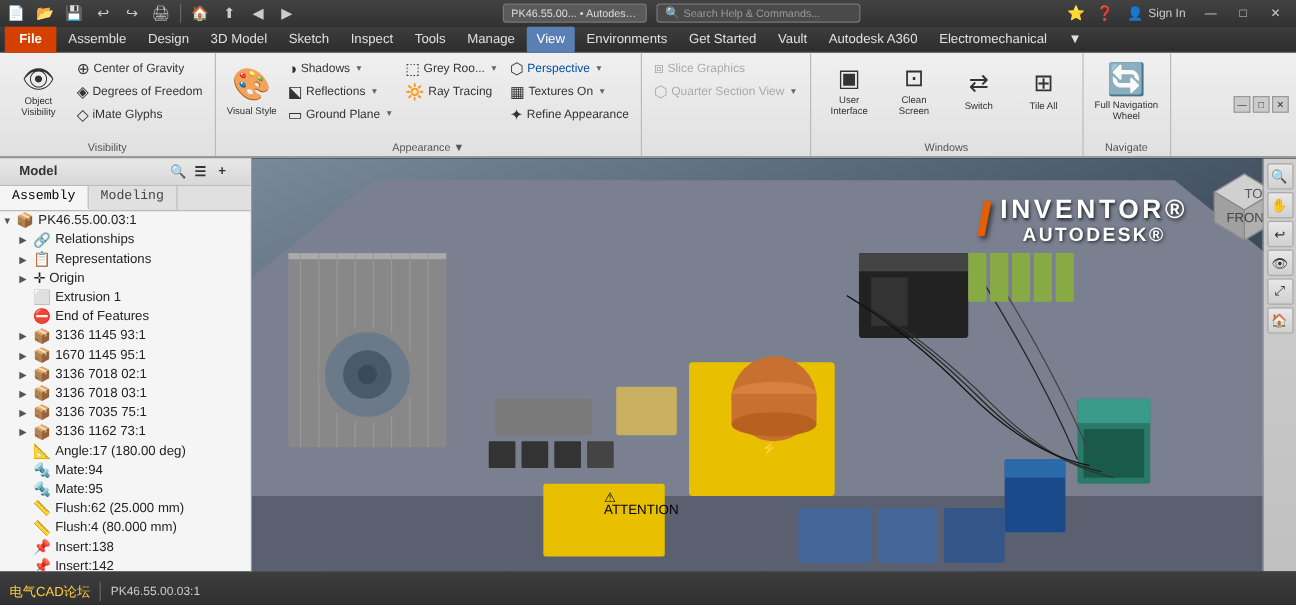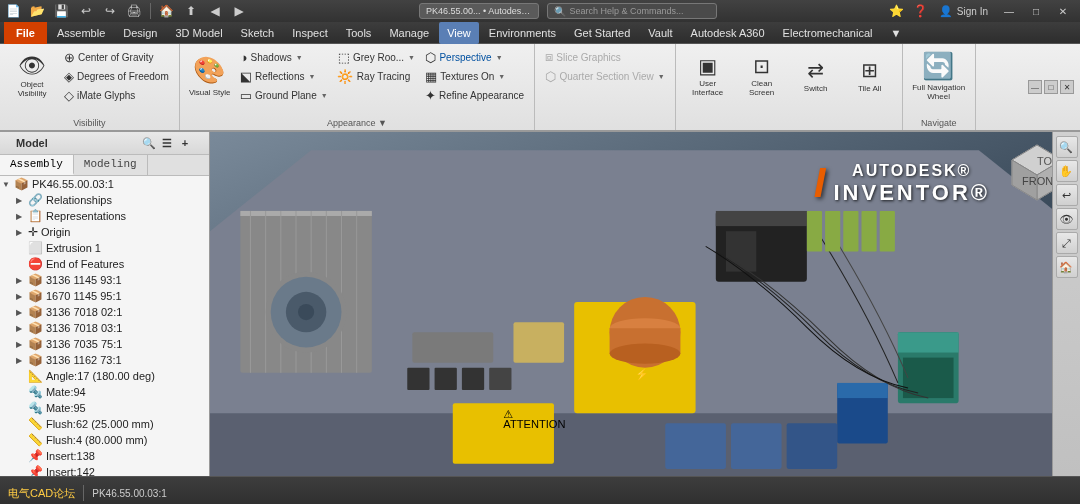--- a/index.html
+++ b/index.html
@@ -466,20 +466,21 @@
       </div>
       <div class="ribbon-btn-large">
         <div class="btn-icon" style="font-size:20px;">⇄</div>
         <div style="font-size:8px;">Switch</div>
       </div>
       <div class="ribbon-btn-large">
         <div class="btn-icon" style="font-size:20px;">⊞</div>
         <div style="font-size:8px;">Tile All</div>
       </div>
     </div>
+    <div class="ribbon-group-label">Windows</div>
   </div>
 
   <div class="ribbon-group">
     <div class="ribbon-group-content">
       <div class="ribbon-btn-large" style="width:60px;">
         <div class="btn-icon" style="font-size:26px;">🔄</div>
         <div style="font-size:8px;line-height:1.1;">Full Navigation<br>Wheel</div>
       </div>
     </div>
     <div class="ribbon-group-label">Navigate</div>
@@ -720,22 +721,22 @@
         <rect x="570" y="290" width="50" height="45" fill="#335588" rx="2"></rect>
       </svg>
     </div>
 
     <div id="branding-area">
       <div style="display:flex; align-items:flex-start; gap:8px;">
         <div style="color:#e85d00;font-size:42px;font-weight:900;font-style:italic;text-shadow:2px 2px 4px rgba(0,0,0,0.6);line-height:1;">
           <span>I</span>
         </div>
         <div>
+          <div style="color:white;font-size:22px;font-weight:bold;text-shadow:1px 1px 3px rgba(0,0,0,0.8);letter-spacing:3px;">INVENTOR®</div>
           <div style="color:white;font-size:16px;font-weight:bold;text-shadow:1px 1px 3px rgba(0,0,0,0.8);letter-spacing:2px;">AUTODESK®</div>
-          <div style="color:white;font-size:22px;font-weight:bold;text-shadow:1px 1px 3px rgba(0,0,0,0.8);letter-spacing:3px;">INVENTOR®</div>
         </div>
       </div>
     </div>
 
     <div id="viewcube">
       <svg width="70" height="70" viewBox="0 0 70 70">
 
         <polygon points="35,5 60,20 60,45 35,60 10,45 10,20" fill="none" stroke="#aaa" strokewidth="1"></polygon>
 
         <polygon points="35,5 60,20 35,35 10,20" fill="#d0d0d0" stroke="#888" strokewidth="1"></polygon>

